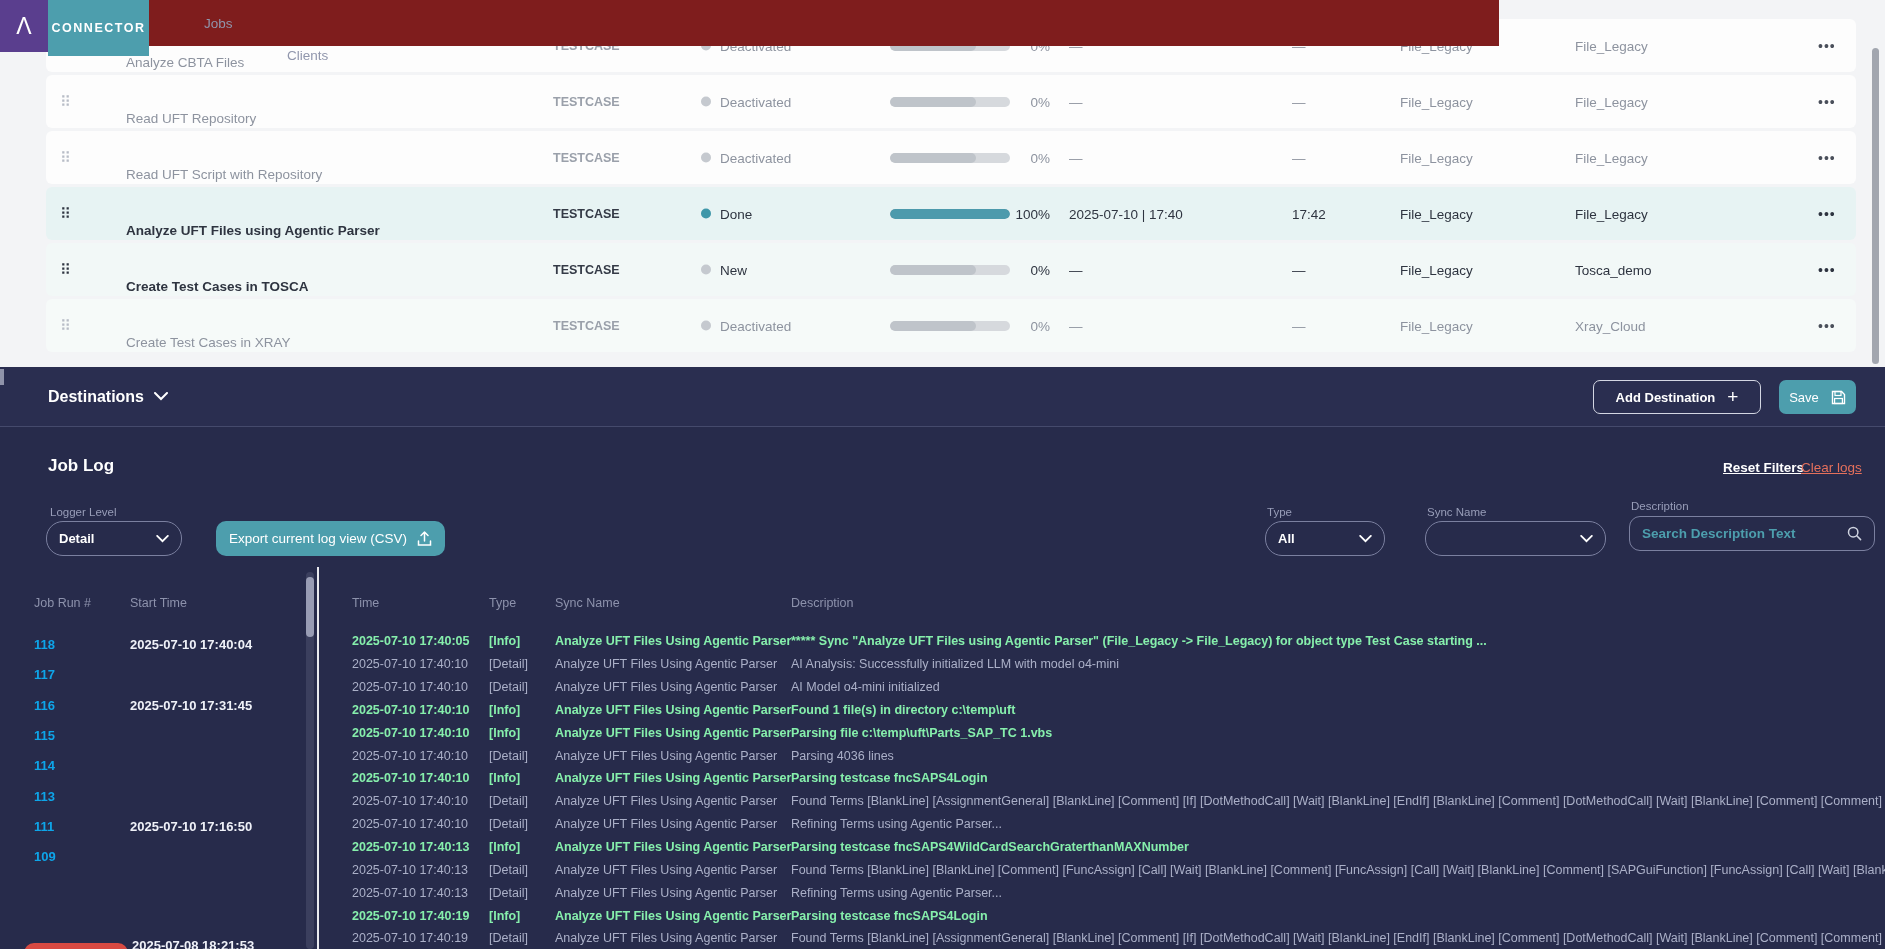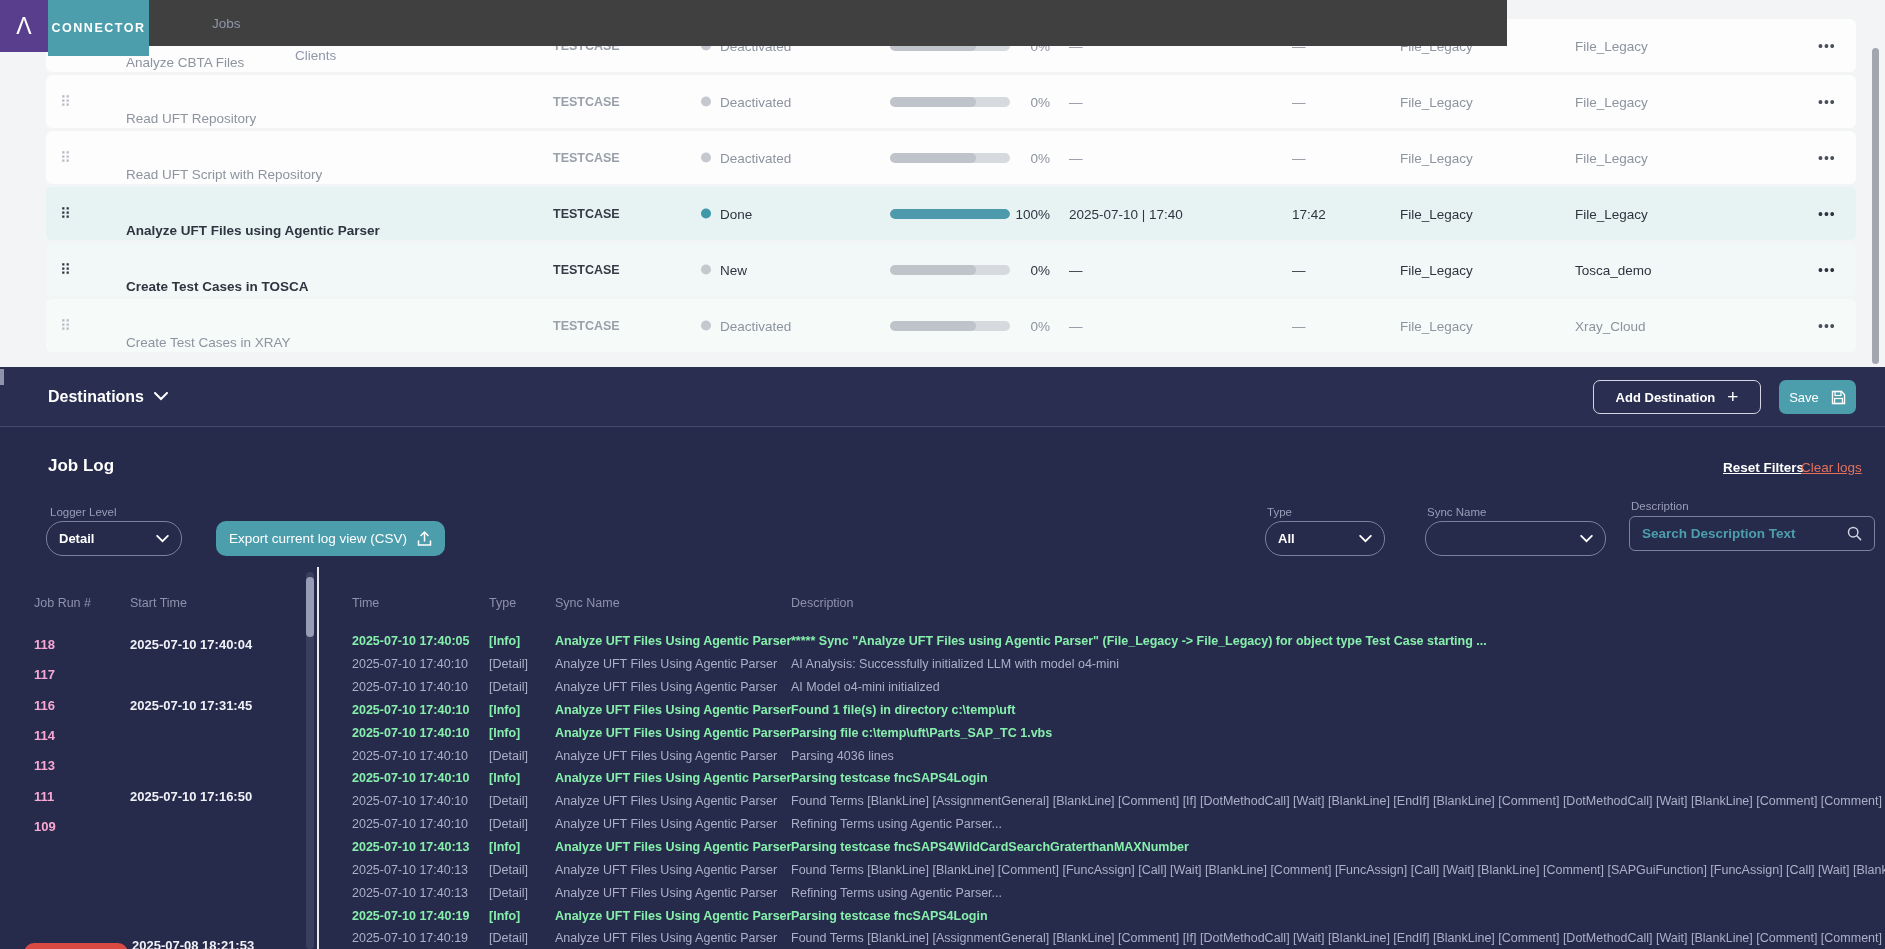--- a/index.html
+++ b/index.html
@@ -28,21 +28,21 @@
   .bar-fill { position:absolute; left:0; top:0; height:100%; background:#4d9aac; border-radius:5px; }
   .c-pct { left:948px; width:56px; text-align:right; }
   .c-start { left:1023px; }
   .c-end { left:1246px; }
   .c-src { left:1354px; }
   .c-dst { left:1529px; }
   .c-menu { left:1772px; color:#4a4f5a; font-size:14px; letter-spacing:1px; cursor:pointer; }
   #table-scrollbar { position:absolute; right:6px; top:48px; width:7px; height:316px; background:#a2a6af; border-radius:4px; }
 
   
-  #navbar { position:absolute; left:12px; top:0; width:1495px; height:46px; background:#404040; }
+  #navbar { position:absolute; left:4px; top:0; width:1495px; height:46px; background:#7f1d1d; }
   #logo-box { position:absolute; left:0; top:0; width:48px; height:52px; background:#5a3e8e;
     display:flex; align-items:center; justify-content:center; color:#fff; font-size:23px; }
   #brand-box { position:absolute; left:48px; top:0; width:101px; height:56px; background:#4d9ead;
     display:flex; align-items:center; justify-content:center; color:#fff; font-weight:bold;
     font-size:12.5px; letter-spacing:1.5px; }
   .nav-item { position:absolute; top:0; height:46px; display:flex; align-items:center;
     color:#9096ac; font-size:13.5px; cursor:pointer; }
   #nav-jobs { left:200px; } #nav-clients { left:283px;margin-top:32px; }
 
   
@@ -71,29 +71,29 @@
   #logger-select { left:46px; top:93px; width:136px; font-weight:bold; }
   #export-btn { position:absolute; left:216px; top:93px; width:229px; height:35px; background:#4d9ead;
     border-radius:10px; display:flex; align-items:center; justify-content:center; gap:10px;
     font-size:13.5px; cursor:pointer; }
   #type-label { left:1267px; top:78px; }
   #type-select { left:1265px; top:93px; width:120px; font-weight:bold; }
   #sync-label { left:1427px; top:78px; }
   #sync-select { left:1425px; top:93px; width:181px; }
   #desc-label { left:1631px; top:72px; }
   #desc-wrap { position:absolute; left:1629px; top:88px; width:246px; height:35px;
-    border:1px solid #7b80a0; border-radius:6px; display:flex; align-items:center; padding:0 12px; }
+    border:1px solid #7b80a0; border-radius:11px; display:flex; align-items:center; padding:0 12px; }
   #desc-input { flex:1; background:transparent; border:0; outline:none; color:#4d9ead;
     font-size:13.5px; font-weight:bold; font-family:"Liberation Sans",sans-serif; }
   #desc-input::placeholder { color:#4d9ead; opacity:1; }
 
   
   .lp-head { position:absolute; font-size:12.5px; color:#8d92ac; }
   .run-row { position:relative; height:30.3px; cursor:pointer; }
-  .run-num { position:absolute; left:34px; top:50%; transform:translateY(-50%); font-size:13px; font-weight:bold; color:#f9a8d4; }
+  .run-num { position:absolute; left:34px; top:50%; transform:translateY(-50%); font-size:13px; font-weight:bold; color:#0ea5e9; }
   .run-time { position:absolute; left:130px; top:50%; transform:translateY(-50%); font-size:13px; font-weight:bold; color:#eff1f8; white-space:nowrap; }
   #runs-rows { position:absolute; left:0; top:201px; width:300px; }
   #runs-scroll-track { position:absolute; left:306px; top:144px; width:8px; height:377px; background:#3b3f5e; border-radius:4px; }
   #runs-scroll-thumb { position:absolute; left:306px; top:149px; width:8px; height:60px; background:#989cb4; border-radius:4px; }
   #panel-divider { position:absolute; left:317px; top:139px; width:2px; height:382px; background:#e9eaef; }
   #fail-pill { position:absolute; left:24px; top:515px; width:104px; height:20px; background:#d84a42; border-radius:10px; }
   #fail-time { position:absolute; left:132px; top:510px; font-size:13px; font-weight:bold; color:#eff1f8; white-space:nowrap; }
 
   .log-row { position:relative; height:22.85px; }
   .lr { position:absolute; top:50%; transform:translateY(-50%); white-space:nowrap; font-size:12.5px; color:#abb0c8; }
@@ -336,20 +336,24 @@
       <div class="run-row">
         <span class="run-num">117</span>
         <span class="run-time"></span>
       </div>
 
       <div class="run-row">
         <span class="run-num">116</span>
         <span class="run-time">2025-07-10 17:31:45</span>
       </div>
 
+      <div class="run-row">
+        <span class="run-num">115</span>
+        <span class="run-time"></span>
+      </div>
 
       <div class="run-row">
         <span class="run-num">114</span>
         <span class="run-time"></span>
       </div>
 
       <div class="run-row">
         <span class="run-num">113</span>
         <span class="run-time"></span>
       </div>

